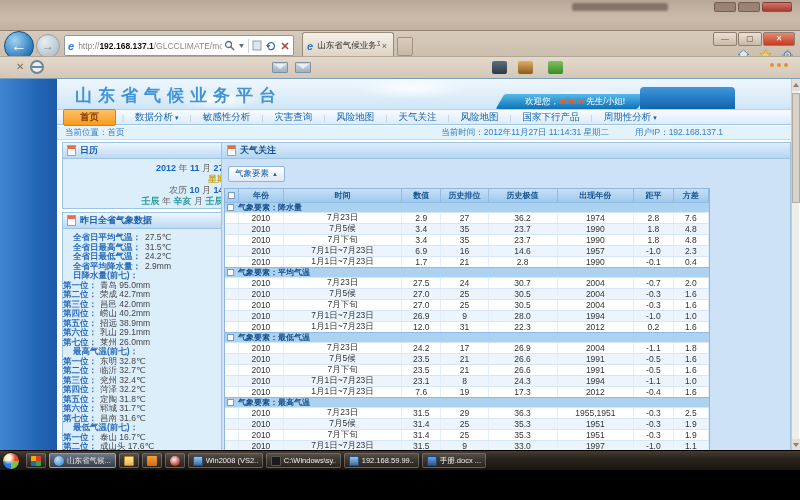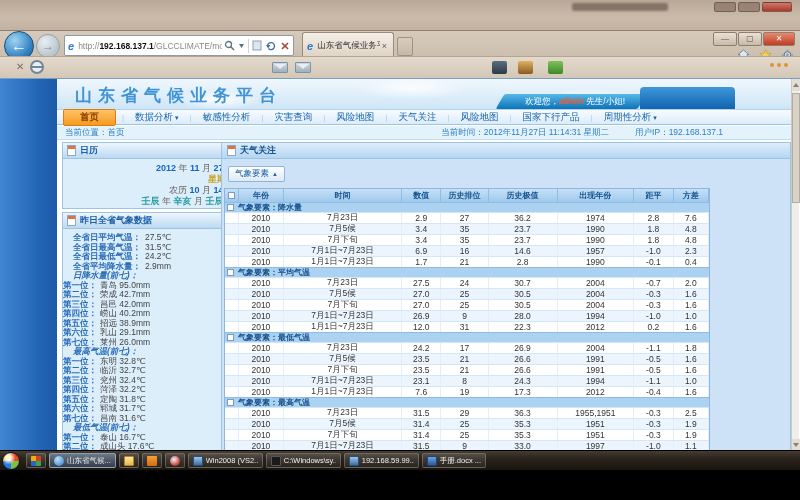--- a/index.html
+++ b/index.html
@@ -108,21 +108,21 @@
   .cal-line{line-height:11px;font-size:9px;color:#666;}
   .cal-num{color:#1464c8;font-weight:bold;}
   .cal-unit{color:#666;}
   .cal-week{color:#c9a520;font-weight:bold;}
   .cal-gz{color:#2a9aa0;font-weight:bold;}
   #yesterday-box{top:133px;height:239px;border-bottom:none;}
   .side-body{padding:4px 0 0 0;}
   .side-line{height:9.5px;line-height:9.5px;font-size:8.5px;white-space:nowrap;}
   .s-label{color:#2a6db8;font-weight:bold;margin-left:10px;}
   .s-value{color:#444;margin-left:4px;}
-  .s-heading{color:#2a6db8;font-weight:bold;margin-left:10px;font-style:italic;}
+  .s-heading{color:#2a6db8;font-weight:bold;margin-left:10px;}
   .r-label{color:#2a6db8;font-weight:bold;}
   .r-value{color:#444;margin-left:3px;}
 
   
   .main-panel{position:absolute;left:221px;top:63px;width:570px;height:309px;border:1px solid #9ec4e4;
     background:#cde2f6;}
   .panel-head{height:16px;background:linear-gradient(#ddedfb,#b4d6f2);border-bottom:1px solid #9ec4e4;
     display:flex;align-items:center;gap:4px;padding:0 5px;font-size:9px;font-weight:bold;color:#17538f;}
   .elem-btn{position:absolute;left:6px;top:23px;height:16px;padding:0 6px;
     background:linear-gradient(#ffffff,#dfeaf4);border:1px solid #8fb6da;border-radius:2px;

